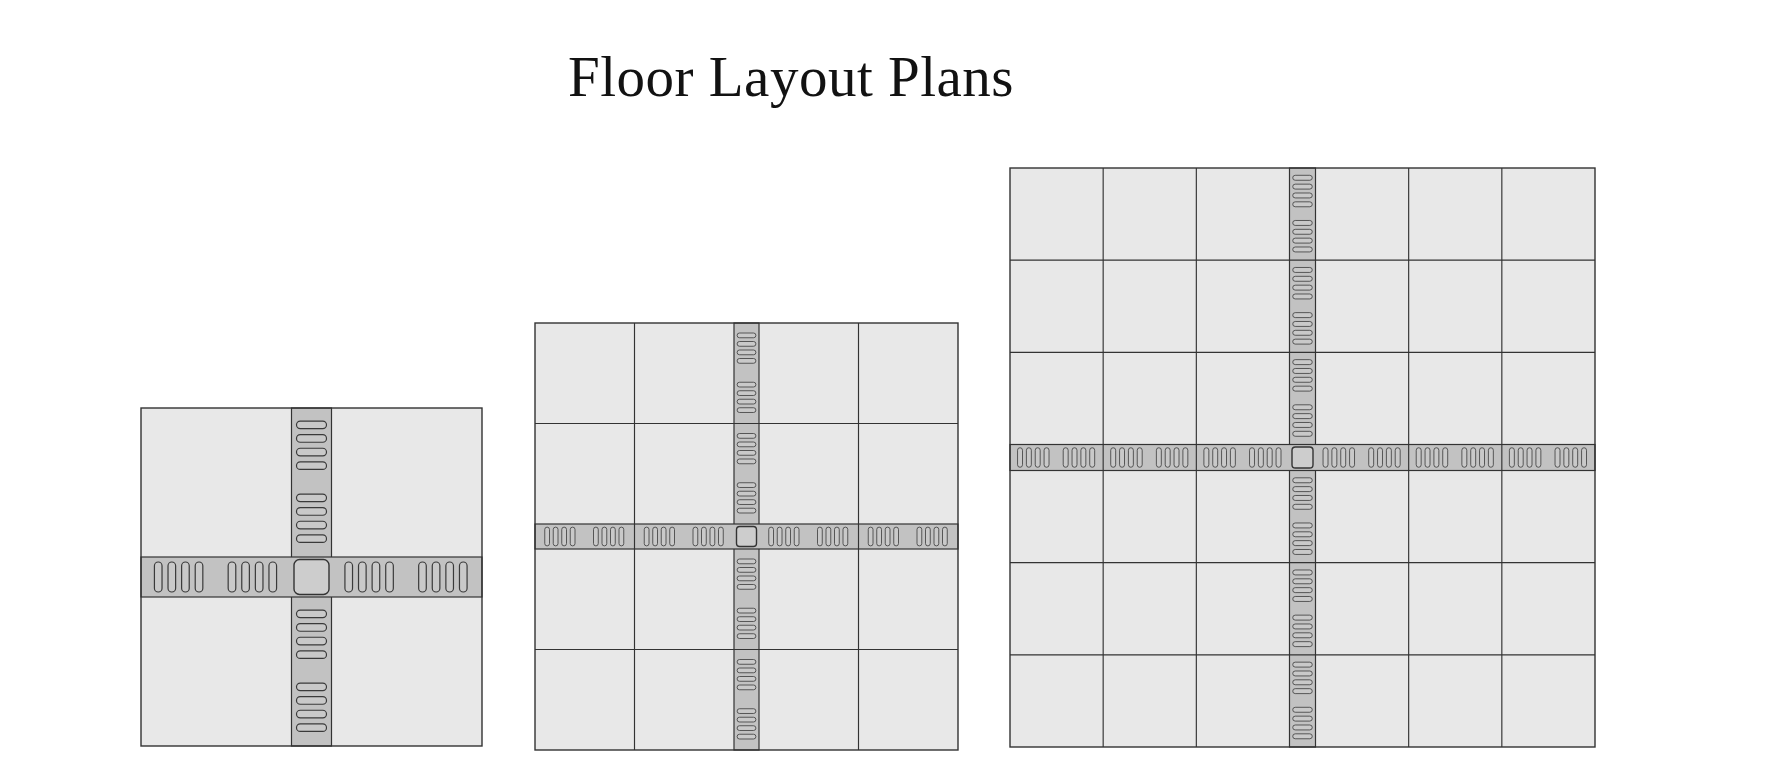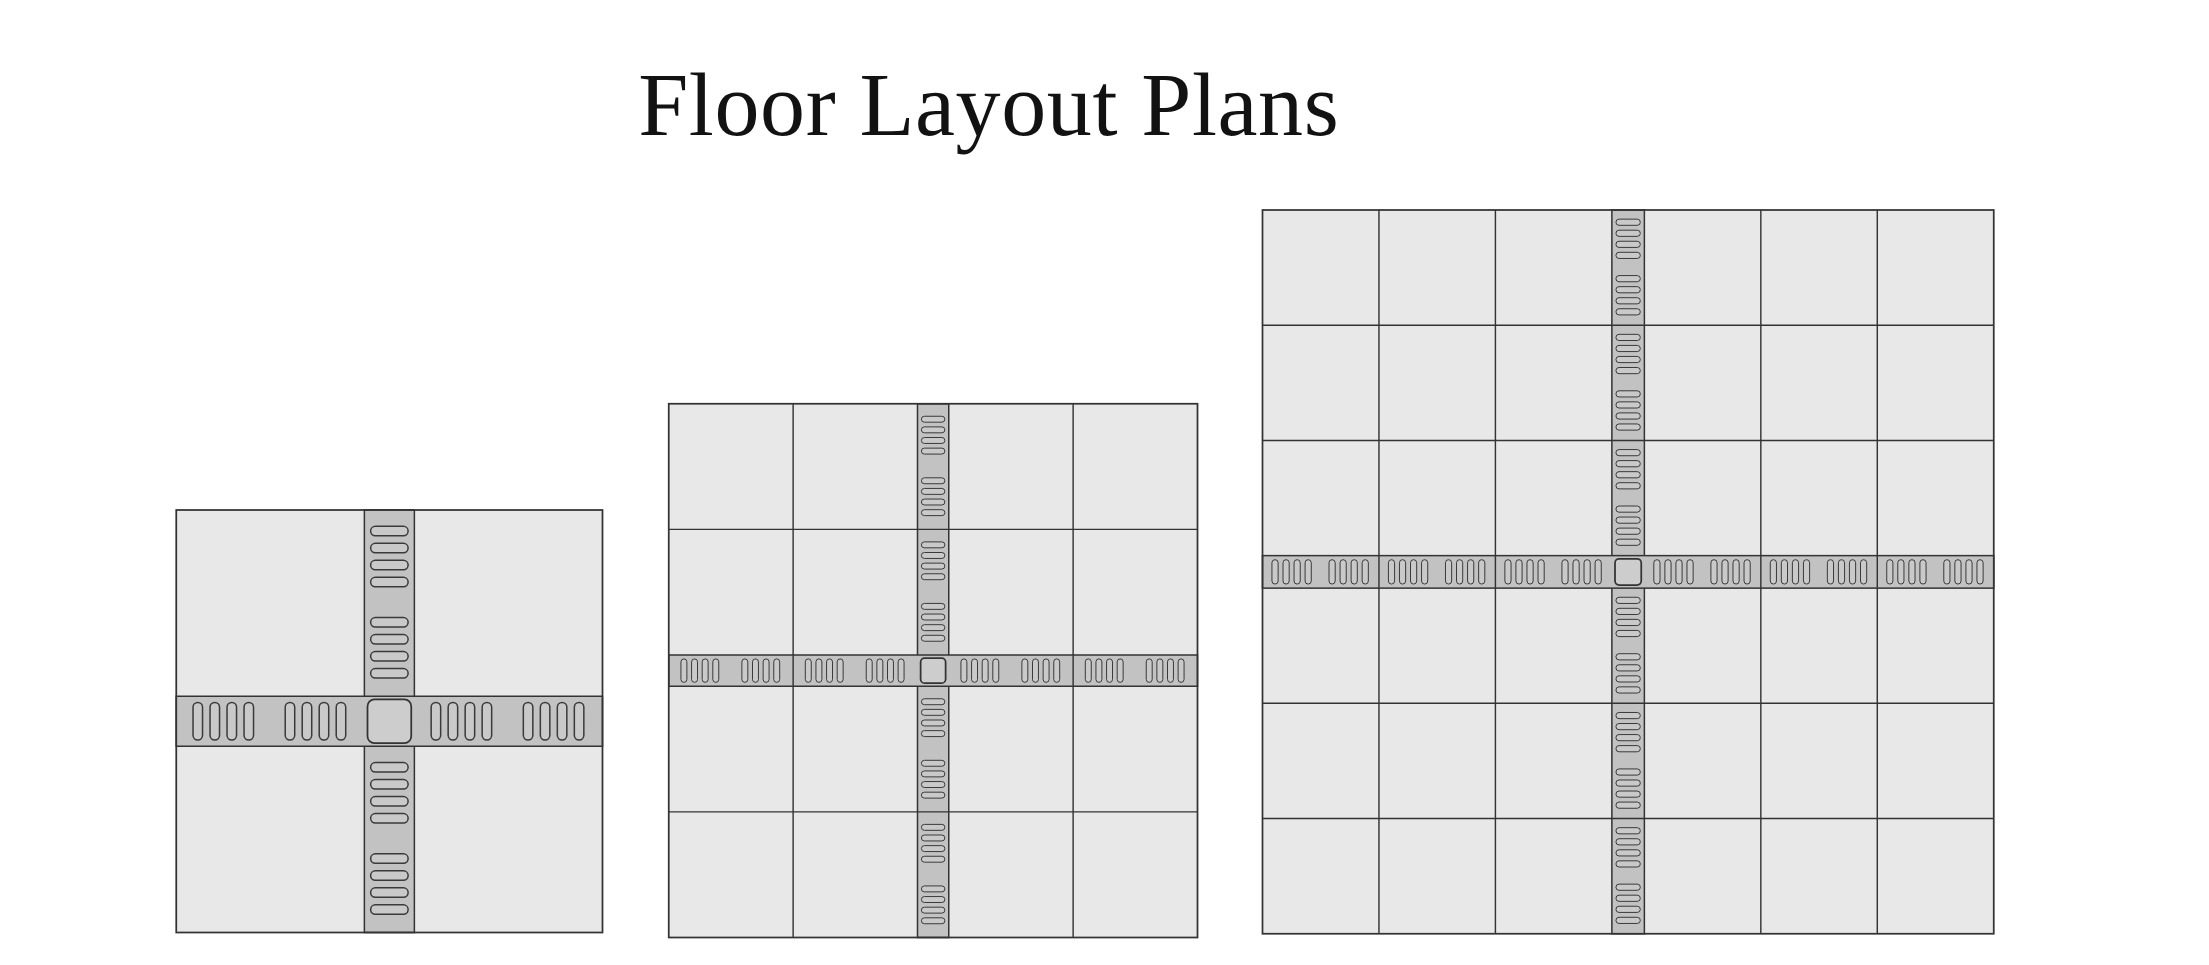--- a/index.html
+++ b/index.html
@@ -15,21 +15,21 @@
     overflow: hidden;
   }
   .page-title {
     position: absolute;
     top: 48px;
     left: 791px;
     transform: translateX(-50%);
     margin: 0;
     font-family: "Liberation Serif", "DejaVu Serif", serif;
     font-weight: 400;
-    font-size: 72px;
+    font-size: 57px;
     line-height: 1;
     letter-spacing: 0.5px;
     color: #121212;
     white-space: nowrap;
   }
   svg.plans {
     position: absolute;
     left: 0;
     top: 0;
   }

